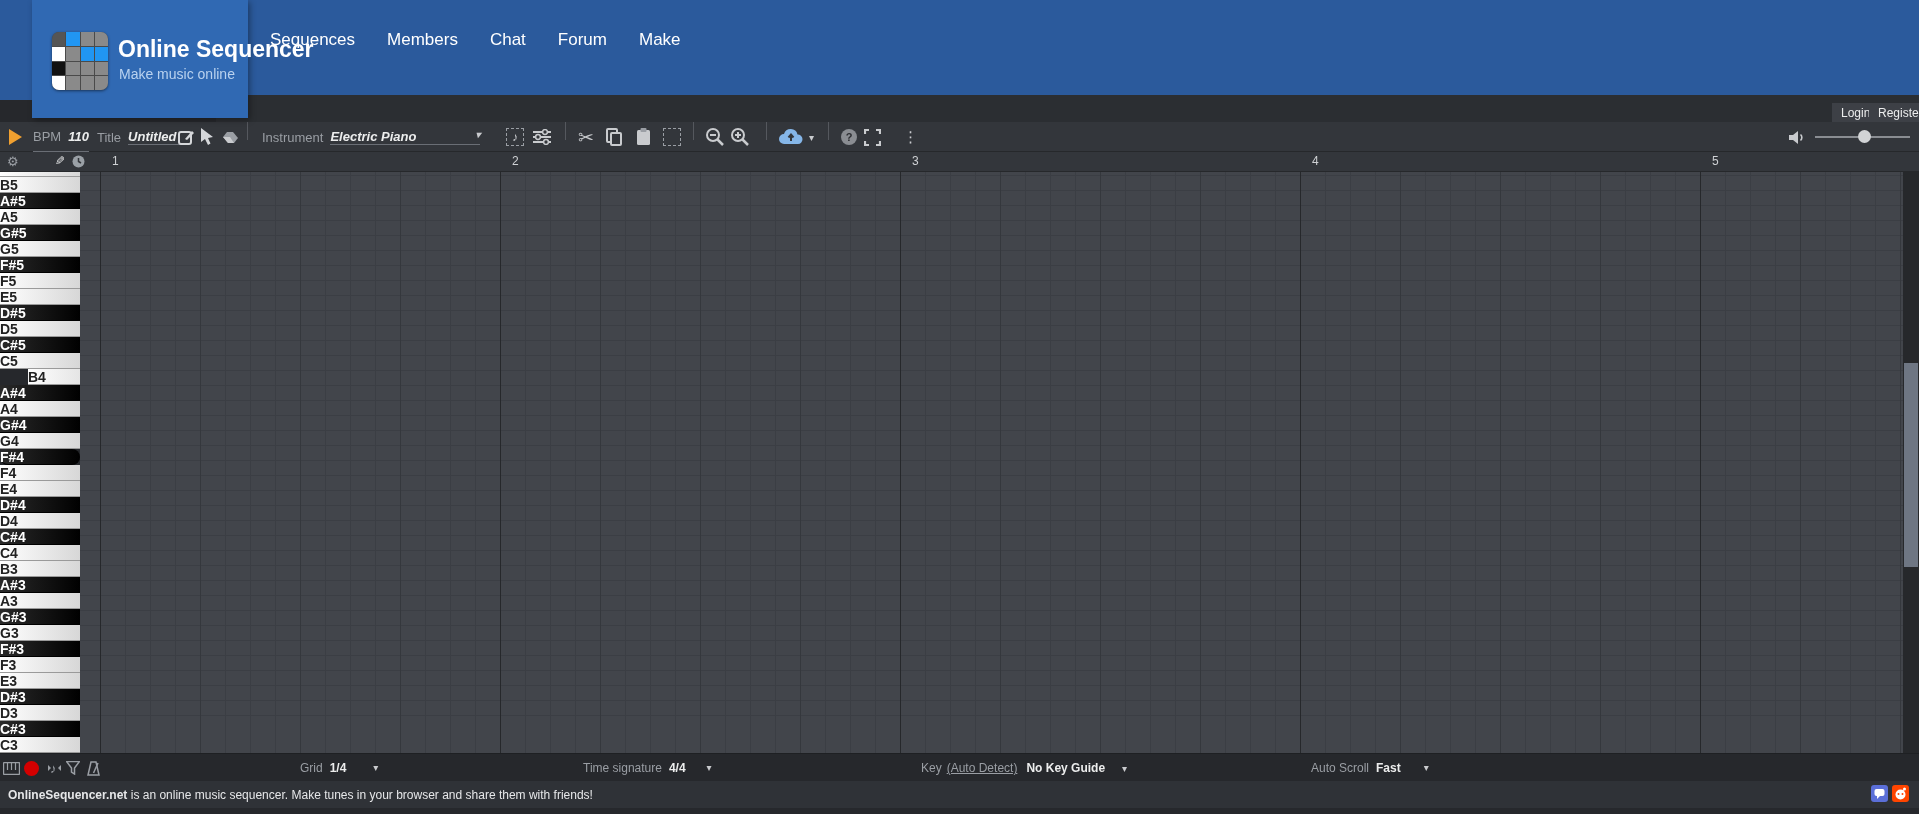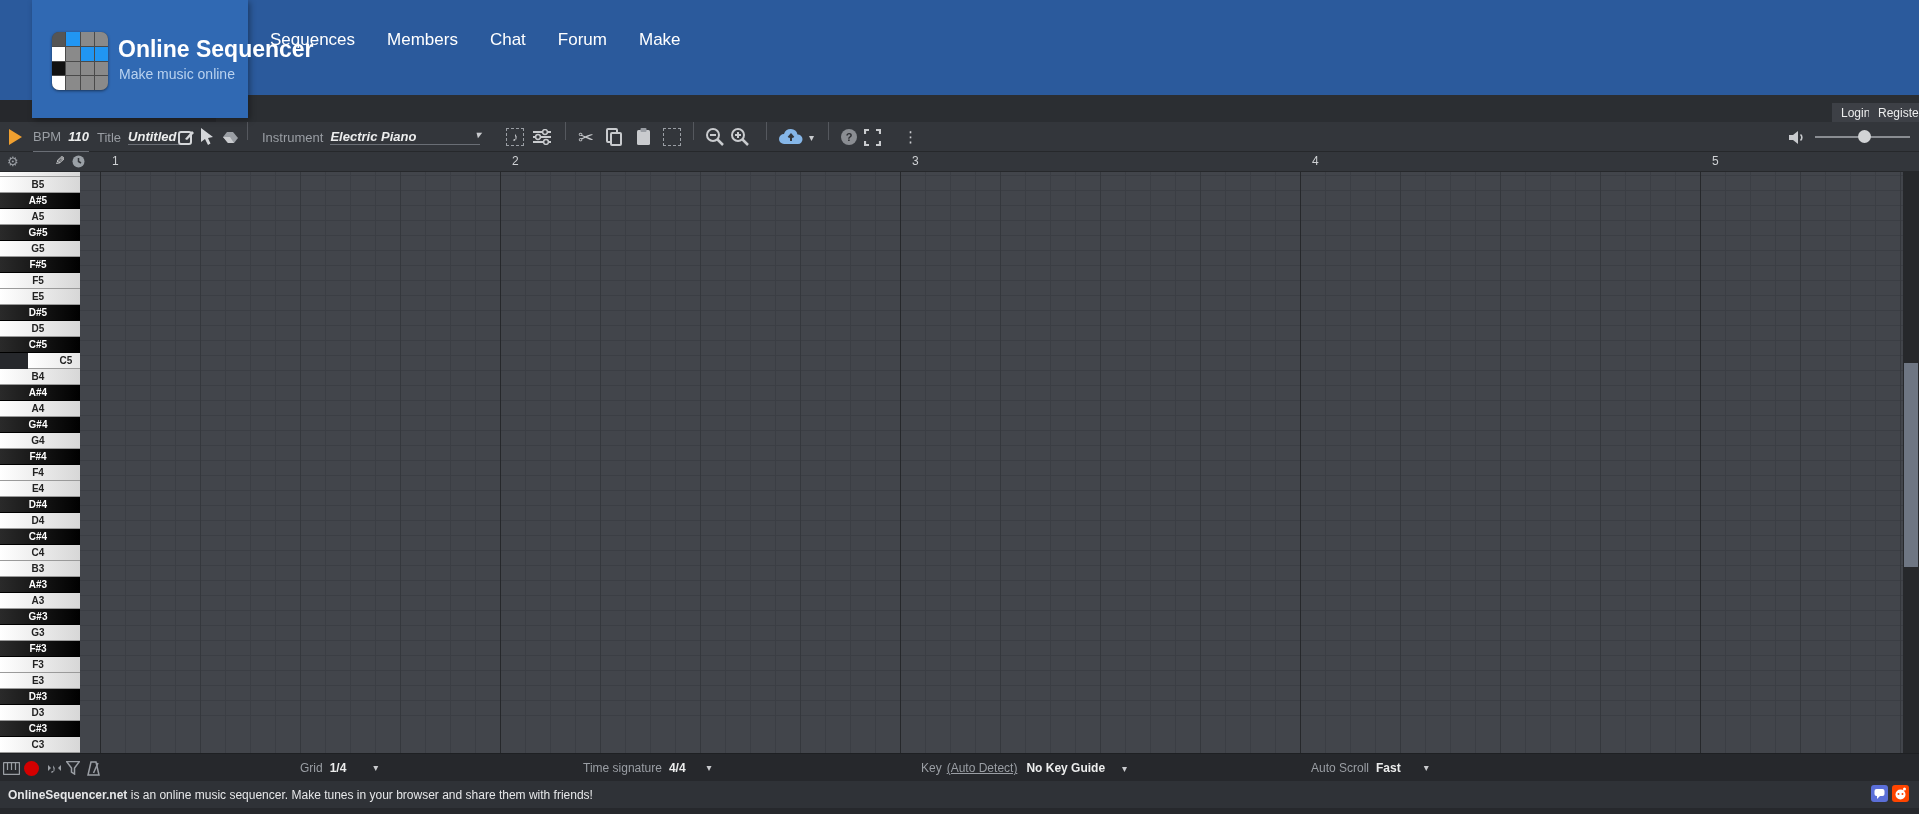--- a/index.html
+++ b/index.html
@@ -49,21 +49,21 @@
 
   
   .timeline { position:absolute; left:0; top:152px; width:1919px; height:20px; background:#33363b;
               border-bottom:1px solid #26282b; }
   .timeline .m-label { position:absolute; top:2px; color:#cfd1d4; font-size:12px; }
   .tl-icon { position:absolute; top:2px; cursor:pointer; }
 
   
   .piano-roll { position:absolute; left:0; top:172px; width:1919px; height:581px; overflow:hidden; }
   .keys { position:absolute; left:0; top:0; width:80px; height:581px; }
-  .key-row { width:80px; font-size:10px; font-weight:bold; text-align:center; padding-right:4px; cursor:pointer; }
+  .key-row { width:80px; font-size:14px; font-weight:bold; text-align:left; padding-right:4px; cursor:pointer; }
   .key-white { background:linear-gradient(to right,#ffffff,#d7d7d7); color:#222; border-bottom:1px solid #9a9a9a; }
   .key-black { background:linear-gradient(to right,#2a2a2a,#000); color:#fff; border-bottom:1px solid #000; }
   .grid-area { position:absolute; left:80px; top:0; width:1823px; height:581px; background:#42454b; cursor:crosshair; }
   .grid-row { width:100%; border-bottom:1px solid #3b3e44; }
   .gl { position:absolute; top:0; height:581px; width:1px; }
   .gl-minor{ background:#3b3e44; } .gl-beat{ background:#35383d; } .gl-measure{ background:#26282b; }
   .vscroll { position:absolute; left:1903px; top:0; width:16px; height:581px; background:#26282b; }
   .vthumb { position:absolute; left:1px; top:191px; width:14px; height:204px; background:#6e7683; cursor:grab; }
 
   
@@ -273,27 +273,27 @@
       <div class="key-row key-black" style="height: 16px; line-height: 16px;">A#5</div>
       <div class="key-row key-white" style="height: 16px; line-height: 16px;">A5</div>
       <div class="key-row key-black" style="height: 16px; line-height: 16px;">G#5</div>
       <div class="key-row key-white" style="height: 16px; line-height: 16px;">G5</div>
       <div class="key-row key-black" style="height: 16px; line-height: 16px;">F#5</div>
       <div class="key-row key-white" style="height: 16px; line-height: 16px;">F5</div>
       <div class="key-row key-white" style="height: 16px; line-height: 16px;">E5</div>
       <div class="key-row key-black" style="height: 16px; line-height: 16px;">D#5</div>
       <div class="key-row key-white" style="height: 16px; line-height: 16px;">D5</div>
       <div class="key-row key-black" style="height: 16px; line-height: 16px;">C#5</div>
-      <div class="key-row key-white" style="height: 16px; line-height: 16px; margin-left: 28px;">C5</div>
-      <div class="key-row key-white" style="height: 16px; line-height: 16px;">B4</div>
+      <div class="key-row key-white" style="height: 16px; line-height: 16px;">C5</div>
+      <div class="key-row key-white" style="height: 16px; line-height: 16px; margin-left: 28px;">B4</div>
       <div class="key-row key-black" style="height: 16px; line-height: 16px;">A#4</div>
       <div class="key-row key-white" style="height: 16px; line-height: 16px;">A4</div>
       <div class="key-row key-black" style="height: 16px; line-height: 16px;">G#4</div>
       <div class="key-row key-white" style="height: 16px; line-height: 16px;">G4</div>
-      <div class="key-row key-black" style="height: 16px; line-height: 16px;">F#4</div>
+      <div class="key-row key-black" style="height: 16px; line-height: 16px; border-radius: 8px;">F#4</div>
       <div class="key-row key-white" style="height: 16px; line-height: 16px;">F4</div>
       <div class="key-row key-white" style="height: 16px; line-height: 16px;">E4</div>
       <div class="key-row key-black" style="height: 16px; line-height: 16px;">D#4</div>
       <div class="key-row key-white" style="height: 16px; line-height: 16px;">D4</div>
       <div class="key-row key-black" style="height: 16px; line-height: 16px;">C#4</div>
       <div class="key-row key-white" style="height: 16px; line-height: 16px;">C4</div>
       <div class="key-row key-white" style="height: 16px; line-height: 16px;">B3</div>
       <div class="key-row key-black" style="height: 16px; line-height: 16px;">A#3</div>
       <div class="key-row key-white" style="height: 16px; line-height: 16px;">A3</div>
       <div class="key-row key-black" style="height: 16px; line-height: 16px;">G#3</div>

